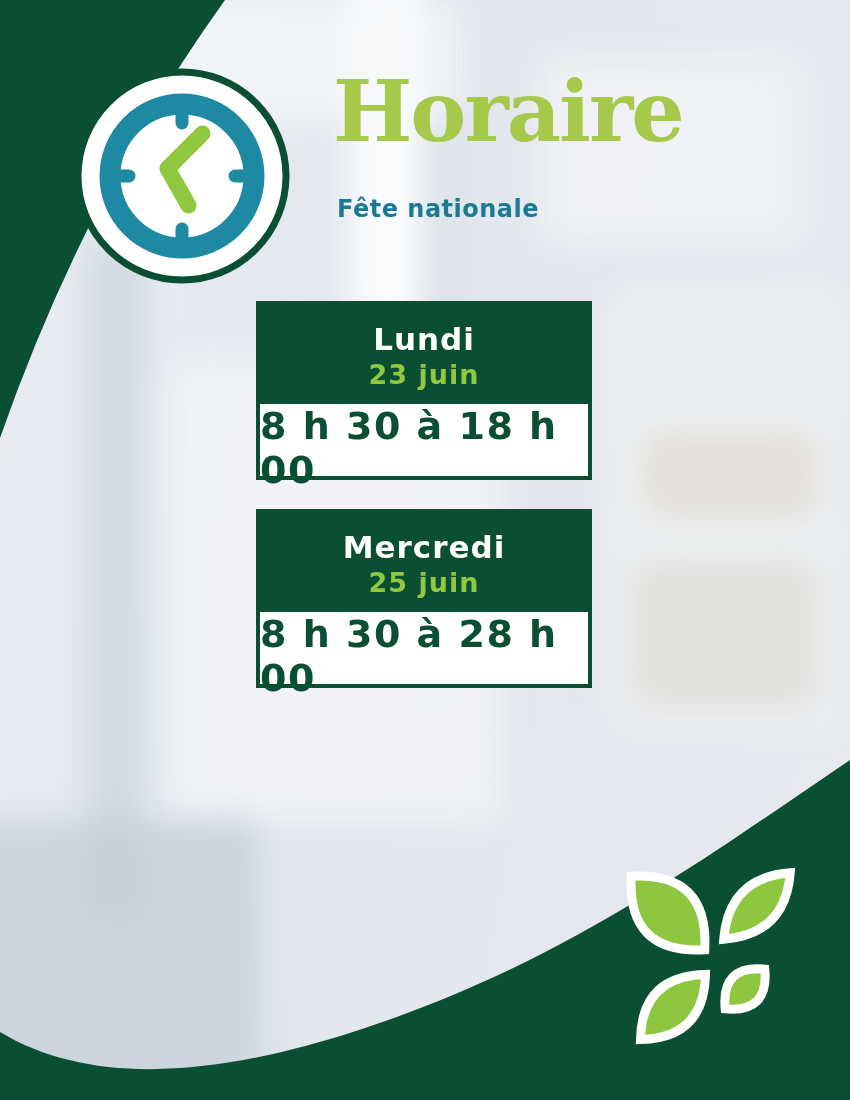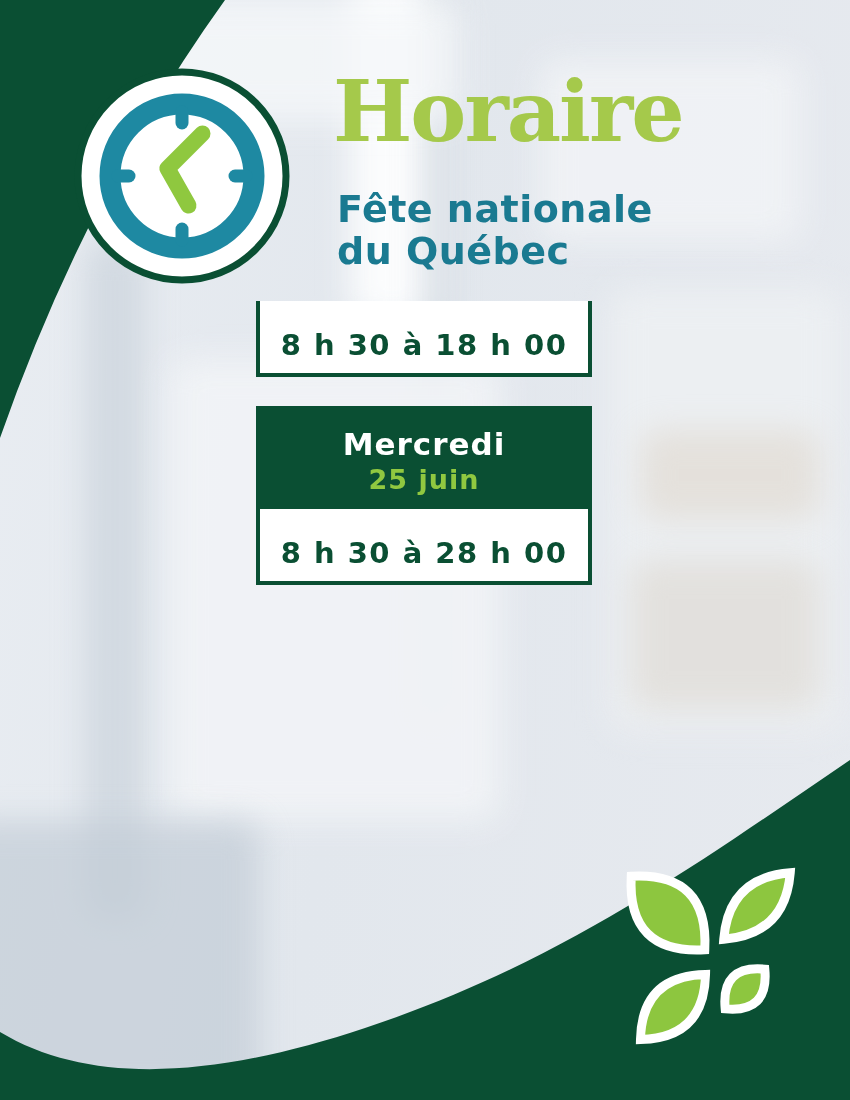--- a/index.html
+++ b/index.html
@@ -52,41 +52,41 @@
 
   
   .title {
     position: absolute; left: 333px; top: 70px;
     font-family: "DejaVu Serif", "Liberation Serif", serif;
     font-weight: bold; font-size: 84px; line-height: 1;
     letter-spacing: -2px; color: var(--title-green);
   }
   .subtitle {
     position: absolute; left: 337px; top: 188px;
-    font-size: 38px; font-weight: bold; line-height: 42px;
+    font-size: 24px; font-weight: bold; line-height: 42px;
     color: var(--teal); letter-spacing: 0.5px;
   }
 
   
   .cards { position: absolute; left: 256px; top: 301px; width: 336px; }
   .card {
     background: var(--dark-green);
     padding: 0 4px 4px 4px;
     margin-bottom: 29px;
     width: 336px;
   }
   .card-header { height: 103px; display: flex; flex-direction: column;
                  align-items: center; justify-content: center; padding-top: 6px; }
   .day  { color: #ffffff; font-size: 31px; font-weight: bold; letter-spacing: 1px; line-height: 38px; }
   .date { color: var(--date-green); font-size: 27px; font-weight: bold; letter-spacing: 1px; line-height: 34px; }
   .card-body {
     background: #ffffff; height: 72px;
     display: flex; align-items: center; justify-content: center;
   }
-  .hours { color: var(--dark-green); font-size: 29px; font-weight: bold; letter-spacing: 1.5px; margin-top: 16px; }
+  .hours { color: var(--dark-green); font-size: 38px; font-weight: bold; letter-spacing: 1.5px; margin-top: 16px; }
 
   
   .leaf-logo { position: absolute; left: 0; top: 700px; }
   .leaf { fill: var(--leaf-green); stroke: #ffffff; stroke-width: 9; }
 </style>
 </head>
 <body>
 
 <div class="stage">
 
@@ -117,26 +117,29 @@
     <line class="tick" x1="112" y1="48" x2="112" y2="59"></line>
     <line class="tick" x1="112" y1="165" x2="112" y2="176"></line>
     <line class="tick" x1="48" y1="112" x2="59" y2="112"></line>
     <line class="tick" x1="165" y1="112" x2="176" y2="112"></line>
     <path class="hands" d="M132.5,69.5 L97.5,104.5 L118.5,141.5"></path>
   </svg>
 
   <div class="title">Horaire</div>
   <div class="subtitle">
     <div>Fête nationale</div>
-    <div>du Québec</div>
   </div>
 
   <div class="cards">
 
     <div class="card">
+      <div class="card-header">
+        <div class="day">Lundi</div>
+        <div class="date">23 juin</div>
+      </div>
       <div class="card-body">
         <div class="hours">8 h 30 à 18 h 00</div>
       </div>
     </div>
 
 
     <div class="card">
       <div class="card-header">
         <div class="day">Mercredi</div>
         <div class="date">25 juin</div>

